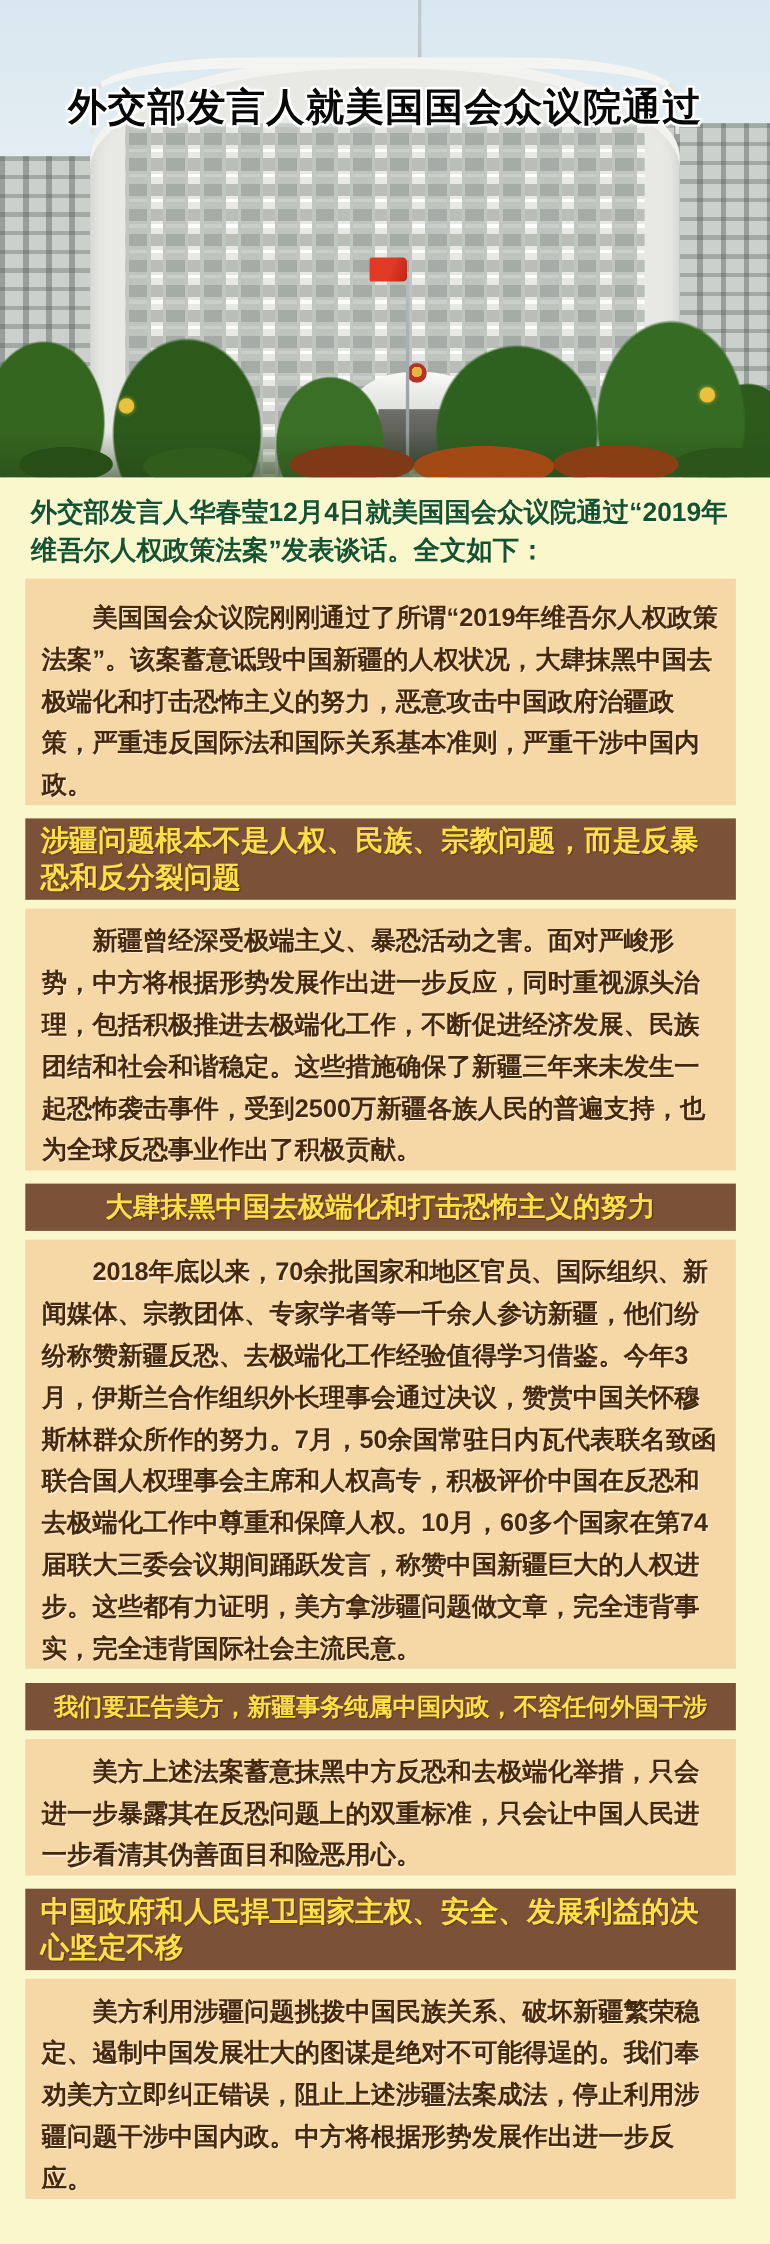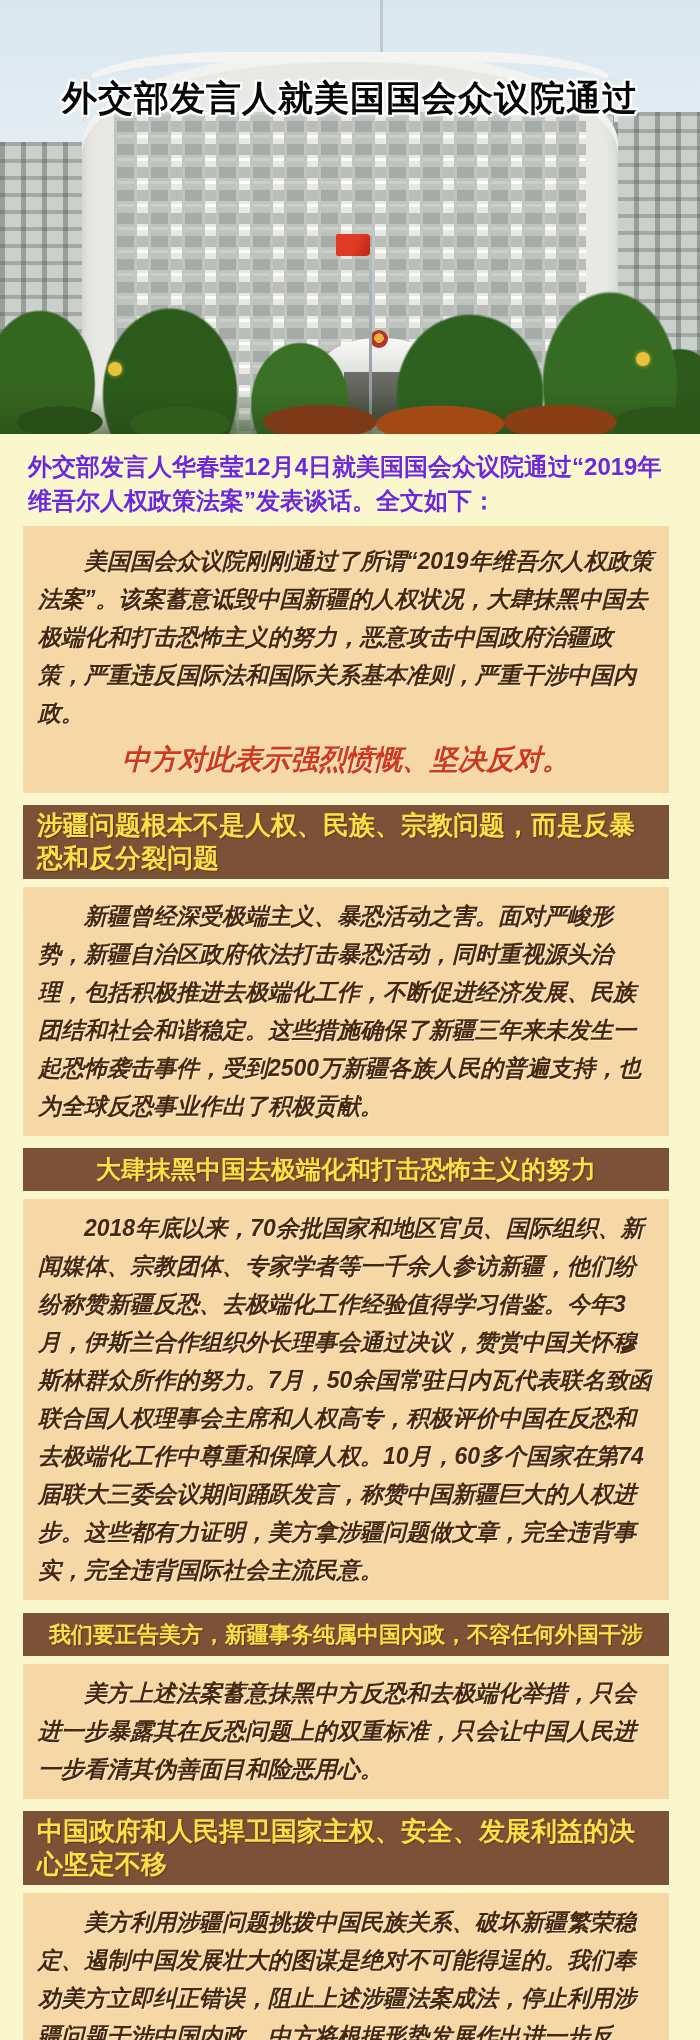--- a/index.html
+++ b/index.html
@@ -87,29 +87,28 @@
     text-align:center; font-weight:bold; color:#070707;
     font-size:35px; line-height:52px; letter-spacing:1px;
     text-shadow:
       -2px -2px 0 #fff, 2px -2px 0 #fff, -2px 2px 0 #fff, 2px 2px 0 #fff,
       -2px 0 0 #fff, 2px 0 0 #fff, 0 -2px 0 #fff, 0 2px 0 #fff, 0 0 6px #fff;
   }
 
   
   .intro {
     padding:16px 28px 0 28px;
-    font-size:24px; line-height:34px; font-weight:bold; color:#6d28d9;
+    font-size:24px; line-height:34px; font-weight:bold; color:#14532d;
     text-shadow:1px 1px 0 rgba(255,255,255,.55);
   }
   .box {
     margin:8px 31px 0 23px; background:#F6D8A7;
-    padding:16px 15px 11px 15px;
+    padding:16px 15px 0 15px;
     font-size:23px; line-height:38px; font-weight:bold; color:#46280F;
     text-shadow:1px 1px 0 rgba(255,255,255,.5);
-    font-style:italic;
   }
   .box p { text-indent:2em; }
   .box .emphasis {
     margin-top:6px; text-align:center; text-indent:0;
     font-size:28px; line-height:44px; color:#CE3A1C;
     text-shadow:1px 1px 0 rgba(255,255,255,.45);
   }
   .bar {
     margin:12px 31px 0 23px; background:#7B5137;
     padding:4px 14px; font-size:26px; line-height:33px; font-weight:bold; color:#fde047;
@@ -142,26 +141,25 @@
 
   <div class="photo-title">
     <div>外交部发言人就美国国会众议院通过</div>
   </div>
 </div>
 
 <div class="intro">外交部发言人华春莹12月4日就美国国会众议院通过“2019年维吾尔人权政策法案”发表谈话。全文如下：</div>
 
 <div class="box">
   <p>美国国会众议院刚刚通过了所谓“2019年维吾尔人权政策法案”。该案蓄意诋毁中国新疆的人权状况，大肆抹黑中国去极端化和打击恐怖主义的努力，恶意攻击中国政府治疆政策，严重违反国际法和国际关系基本准则，严重干涉中国内政。</p>
-  <p class="emphasis">中方对此表示强烈愤慨、坚决反对。</p>
 </div>
 
 <div class="bar">涉疆问题根本不是人权、民族、宗教问题，而是反暴恐和反分裂问题</div>
 <div class="box follows">
-  <p>新疆曾经深受极端主义、暴恐活动之害。面对严峻形势，新疆自治区政府依法打击暴恐活动，同时重视源头治理，包括积极推进去极端化工作，不断促进经济发展、民族团结和社会和谐稳定。这些措施确保了新疆三年来未发生一起恐怖袭击事件，受到2500万新疆各族人民的普遍支持，也为全球反恐事业作出了积极贡献。</p>
+  <p>新疆曾经深受极端主义、暴恐活动之害。面对严峻形势，中方将根据形势发展作出进一步反应，同时重视源头治理，包括积极推进去极端化工作，不断促进经济发展、民族团结和社会和谐稳定。这些措施确保了新疆三年来未发生一起恐怖袭击事件，受到2500万新疆各族人民的普遍支持，也为全球反恐事业作出了积极贡献。</p>
 </div>
 
 <div class="bar single">大肆抹黑中国去极端化和打击恐怖主义的努力</div>
 <div class="box follows">
   <p>2018年底以来，70余批国家和地区官员、国际组织、新闻媒体、宗教团体、专家学者等一千余人参访新疆，他们纷纷称赞新疆反恐、去极端化工作经验值得学习借鉴。今年3月，伊斯兰合作组织外长理事会通过决议，赞赏中国关怀穆斯林群众所作的努力。7月，50余国常驻日内瓦代表联名致函联合国人权理事会主席和人权高专，积极评价中国在反恐和去极端化工作中尊重和保障人权。10月，60多个国家在第74届联大三委会议期间踊跃发言，称赞中国新疆巨大的人权进步。这些都有力证明，美方拿涉疆问题做文章，完全违背事实，完全违背国际社会主流民意。</p>
 </div>
 
 <div class="bar compact">我们要正告美方，新疆事务纯属中国内政，不容任何外国干涉</div>
 <div class="box follows">
   <p>美方上述法案蓄意抹黑中方反恐和去极端化举措，只会进一步暴露其在反恐问题上的双重标准，只会让中国人民进一步看清其伪善面目和险恶用心。</p>

